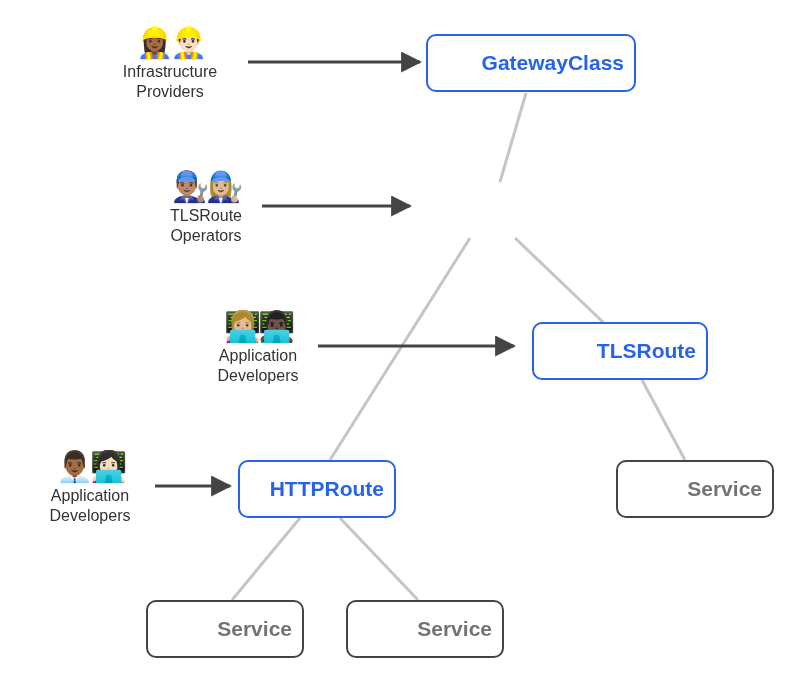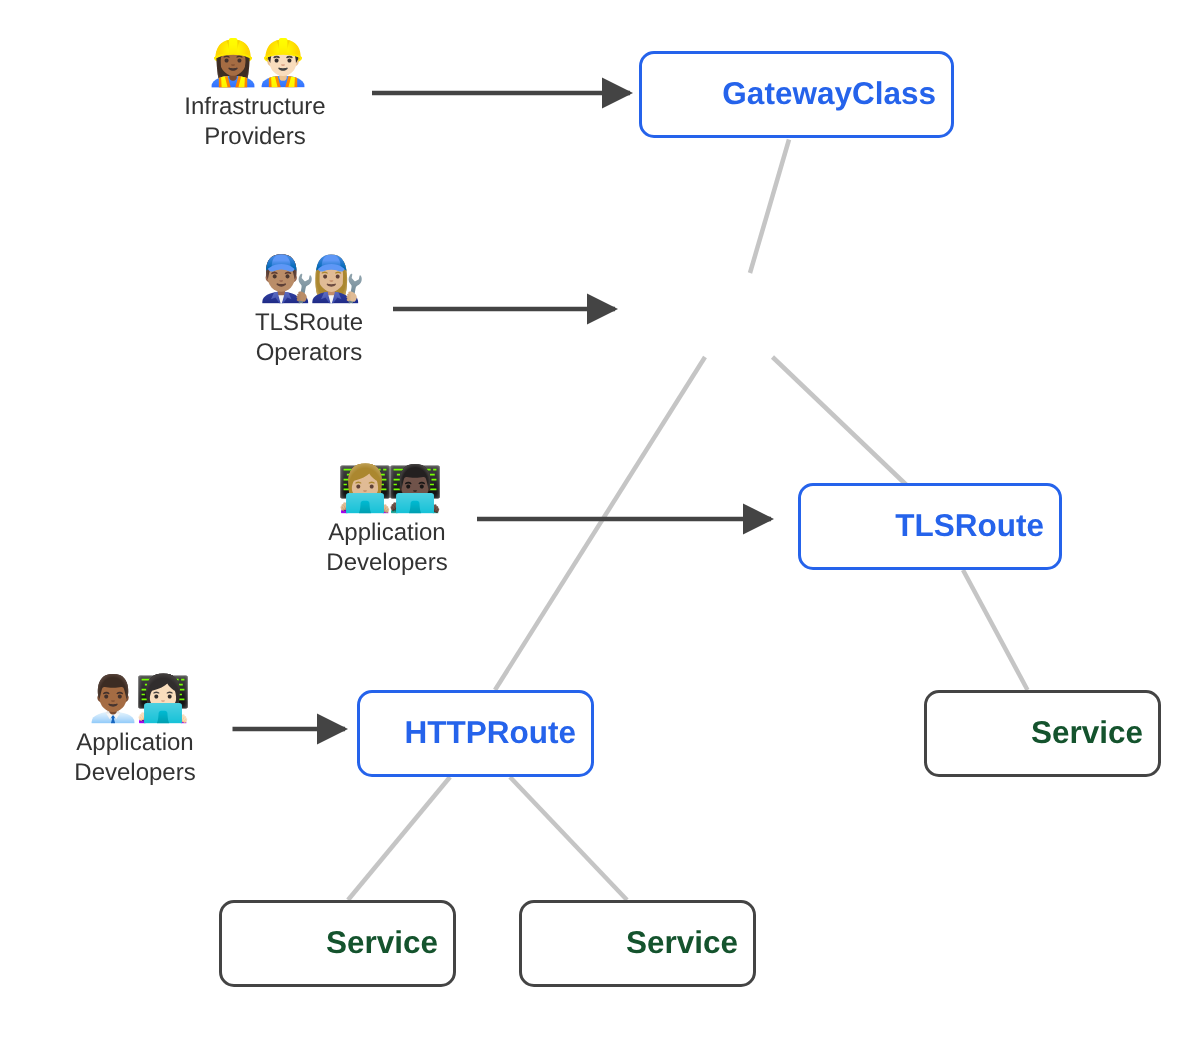--- a/index.html
+++ b/index.html
@@ -32,21 +32,21 @@
       font-weight: 600;
       padding: 0 10px;
     }
     .box.res {
       border: 2.5px solid #2563eb;
       color: #2563eb;
       font-size: 21px;
     }
     .box.svc {
       border: 2.5px solid #444444;
-      color: #14532d;
+      color: #737373;
       font-size: 21px;
     }
     .persona {
       position: absolute;
       text-align: center;
     }
     .persona .emojis {
       font-size: 30px;
       line-height: 1;
       letter-spacing: -4px;

